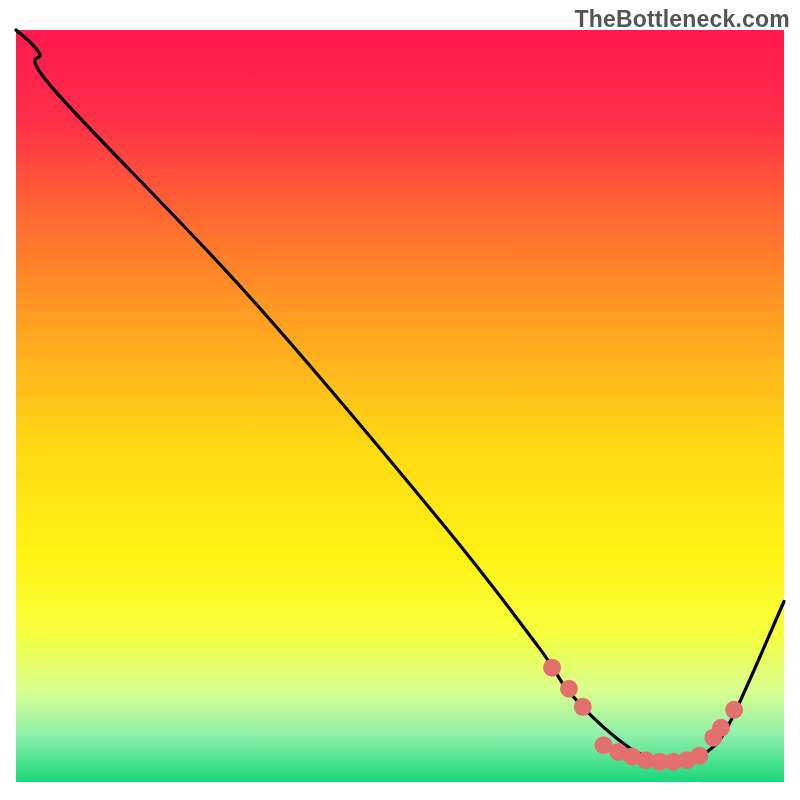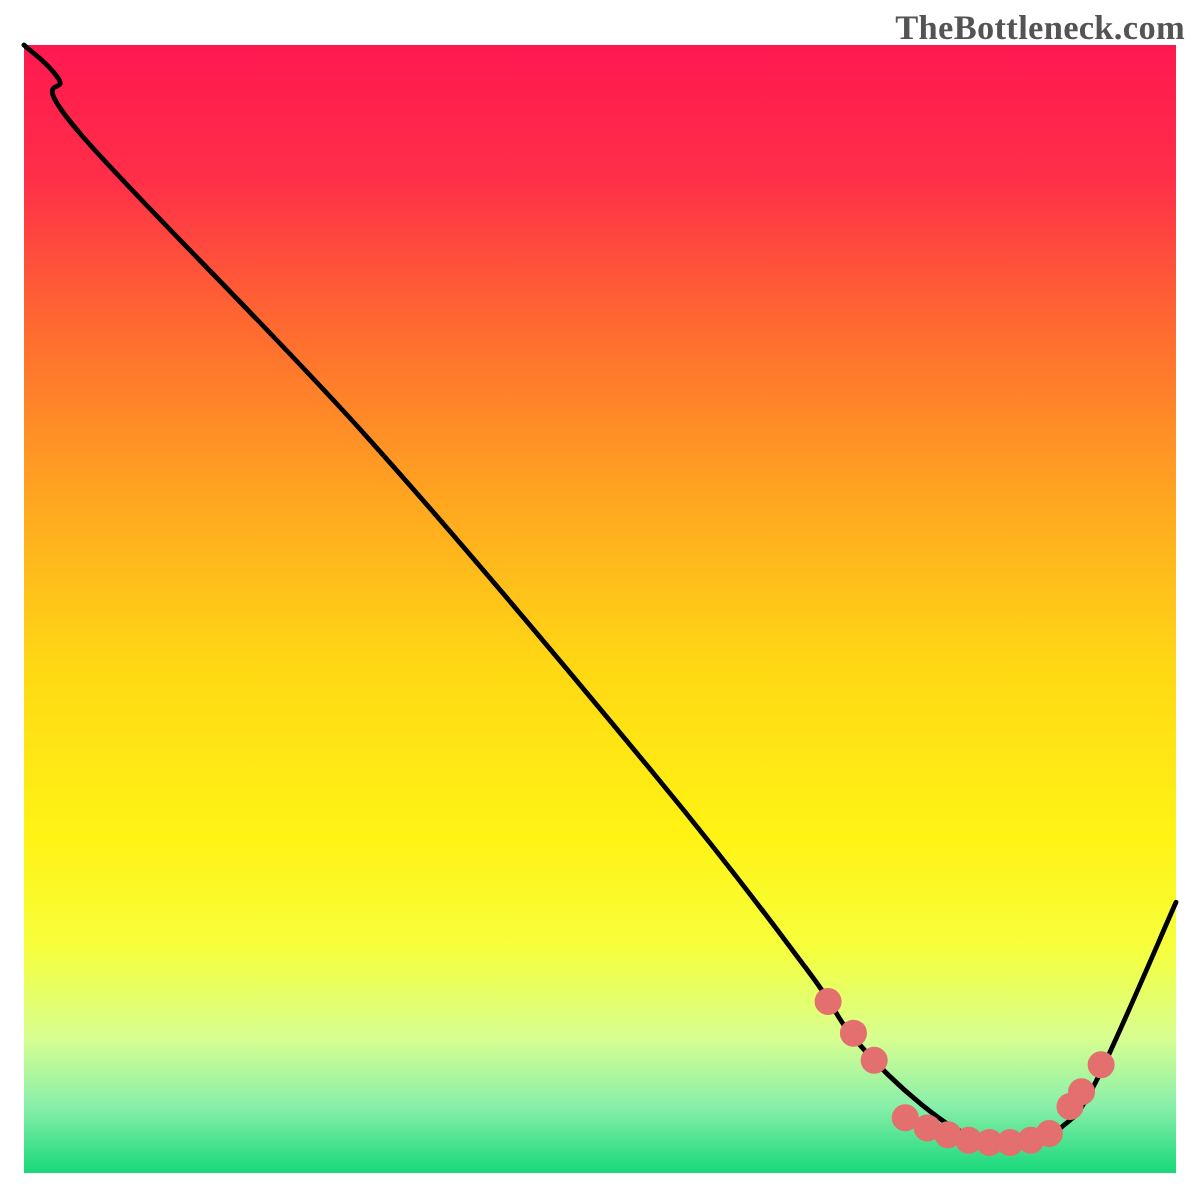--- a/index.html
+++ b/index.html
@@ -18,21 +18,21 @@
     background: #fff;
   }
   .watermark {
     position: absolute;
     top: 6px;
     right: 10px;
     font-size: 23px;
     font-weight: 600;
     color: #545454;
     letter-spacing: 0.2px;
-    font-family: Liberation Serif, serif;
+    font-family: Liberation Sans, sans-serif;
   }
   svg.plot {
     position: absolute;
     left: 0;
     top: 0;
     width: 800px;
     height: 800px;
     display: block;
   }
 </style>

